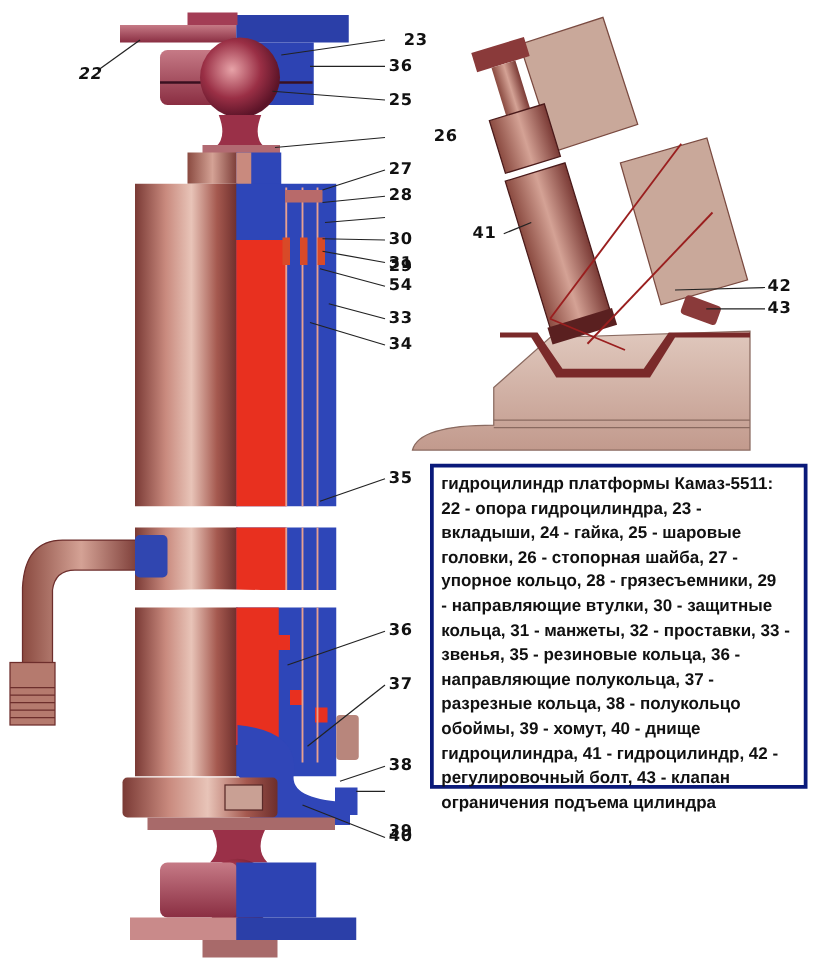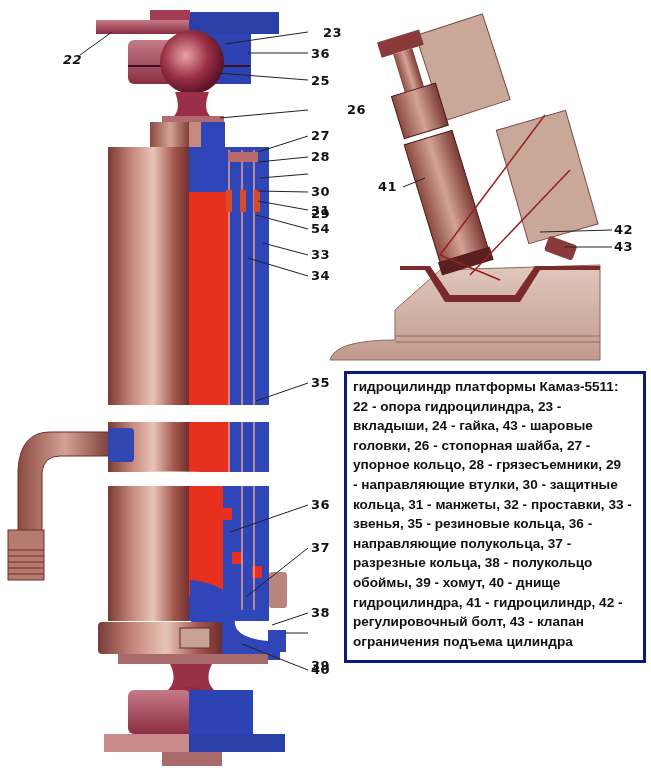--- a/index.html
+++ b/index.html
@@ -1,20 +1,20 @@
 <!DOCTYPE html>
 <html><head>
 <meta charset="utf-8">
 <style>
   html, body { margin:0; padding:0; background:#ffffff; }
   body { width:651px; height:770px; position:relative; overflow:hidden; font-family:"Liberation Sans", sans-serif; }
   .callout { position:absolute; font-family:"DejaVu Sans", sans-serif; font-weight:bold; font-size:13px; color:#111; letter-spacing:0.5px; }
   svg { position:absolute; left:0; top:0; }
   .caption-box {
-    position:absolute; left:344px; top:371px; width:302px; height:292px;
+    position:absolute; left:344px; top:371px; width:302px; height:260px;
     border:3px solid #0a1a7a; background:#fff; box-sizing:border-box;
     padding:3px 6px;
   }
   .caption-text {
     font-family:"Liberation Sans", sans-serif; font-weight:bold;
     font-size:13.6px; line-height:19.6px; color:#111;
   }
 </style>
 </head>
 <body>
@@ -208,21 +208,21 @@
 <span class="callout" style="left:311px;top:658px;">39</span>
 <span class="callout" style="left:311px;top:662px;">40</span>
 <span class="callout" style="left:378px;top:179px;">41</span>
 <span class="callout" style="left:614px;top:222px;">42</span>
 <span class="callout" style="left:614px;top:239px;">43</span>
 
 <div class="caption-box">
   <div class="caption-text">
     <div>гидроцилиндр платформы Камаз-5511:</div>
     <div>22 - опора гидроцилиндра, 23 -</div>
-    <div>вкладыши, 24 - гайка, 43 - шаровые</div>
+    <div>вкладыши, 24 - гайка, 25 - шаровые</div>
     <div>головки, 26 - стопорная шайба, 27 -</div>
     <div>упорное кольцо, 28 - грязесъемники, 29</div>
     <div>- направляющие втулки, 30 - защитные</div>
     <div>кольца, 31 - манжеты, 32 - проставки, 33 -</div>
     <div>звенья, 35 - резиновые кольца, 36 -</div>
     <div>направляющие полукольца, 37 -</div>
     <div>разрезные кольца, 38 - полукольцо</div>
     <div>обоймы, 39 - хомут, 40 - днище</div>
     <div>гидроцилиндра, 41 - гидроцилиндр, 42 -</div>
     <div>регулировочный болт, 43 - клапан</div>

